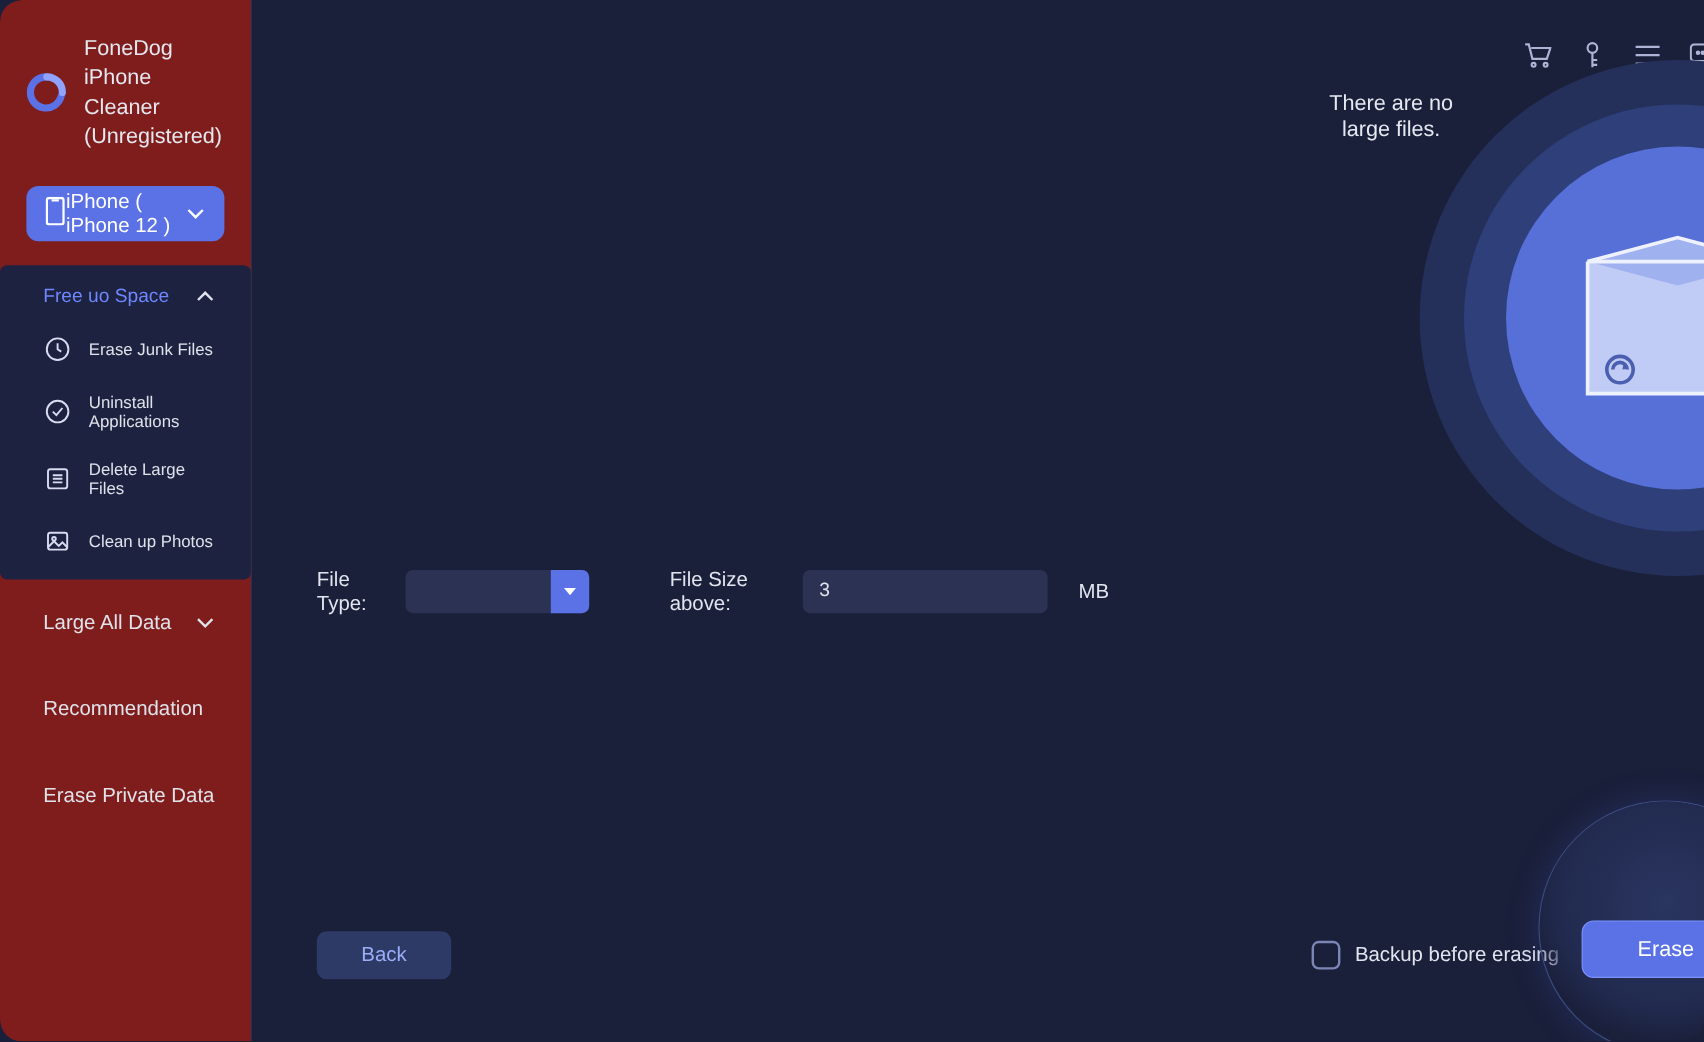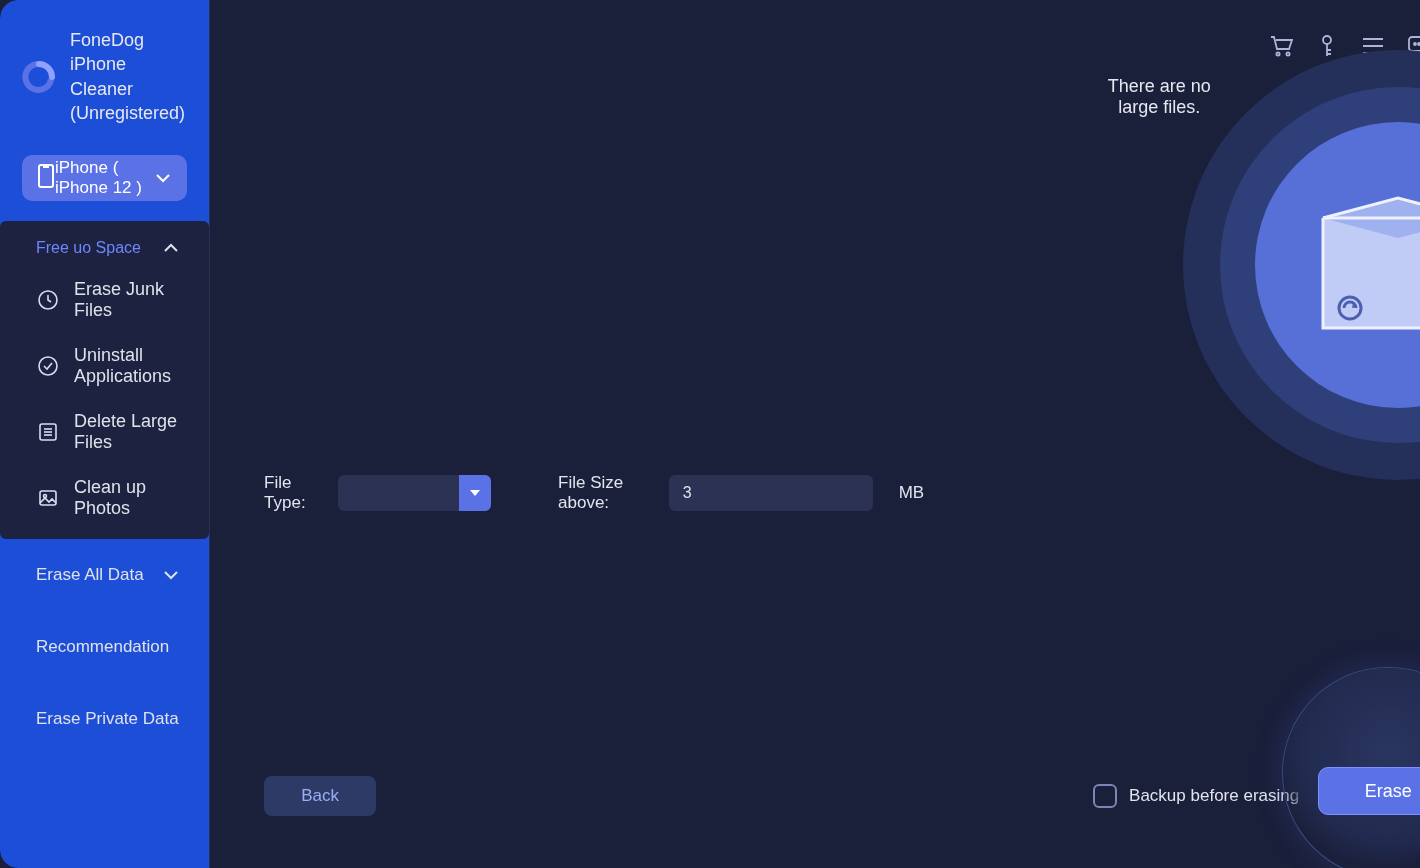--- a/index.html
+++ b/index.html
@@ -17,21 +17,21 @@
     width: 100%;
     height: 100%;
     display: flex;
     border-radius: 18px;
     overflow: hidden;
   }
   
   .sidebar {
     width: 358px;
     height: 100%;
-    background: #1d4ed8;
+    background: #7f1d1d;
     border-right: 1px solid #2a3050;
     display: flex;
     flex-direction: column;
   }
   .brand {
     display: flex;
     align-items: center;
     padding: 28px 22px 12px 22px;
     gap: 14px;
   }
@@ -74,21 +74,21 @@
     font-size: 16px;
     cursor: pointer;
   }
   .group-header.active { color: #6f86ff; }
   .group-header .chev-up { margin-right: 6px; }
   .nav-item {
     display: flex;
     align-items: center;
     gap: 14px;
     padding: 12px 24px 12px 36px;
-    font-size: 18px;
+    font-size: 14px;
     color: #e0e2ea;
     cursor: pointer;
   }
   .nav-icon {
     width: 24px; height: 24px;
     display:flex;align-items:center;justify-content:center;
     color: #d9dcf0;
     flex: 0 0 24px;
   }
   .section-row {
@@ -304,21 +304,21 @@
             <rect x="3" y="4" width="16" height="14" rx="2"></rect>
             <circle cx="8" cy="9" r="1.5"></circle>
               <path d="M3 16 L8 11 L12 15 L15 12 L19 16"></path>
           </svg>
         </span>
         <span>Clean up Photos</span>
       </div>
     </div>
 
     <div class="section-row">
-      <span>Erase All Data</span>
+      <span>Large All Data</span>
       <span>
         <svg width="16" height="10" viewBox="0 0 16 10" fill="none" stroke="#e0e2ea" stroke-width="2">
             <path d="M2 2 L8 8 L14 2"></path>
           </svg>
       </span>
     </div>
     <div class="section-row">
       <span>Recommendation</span>
     </div>
     <div class="section-row">

